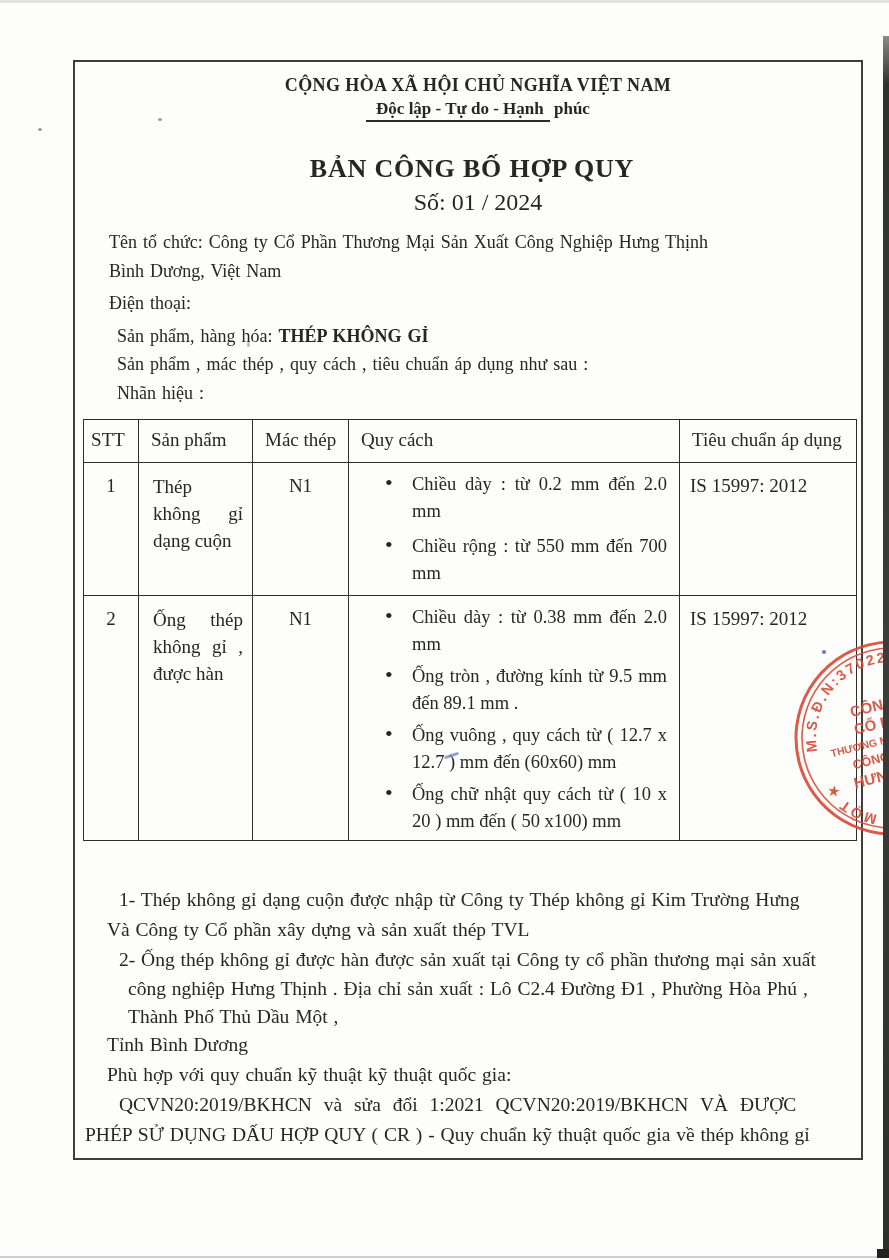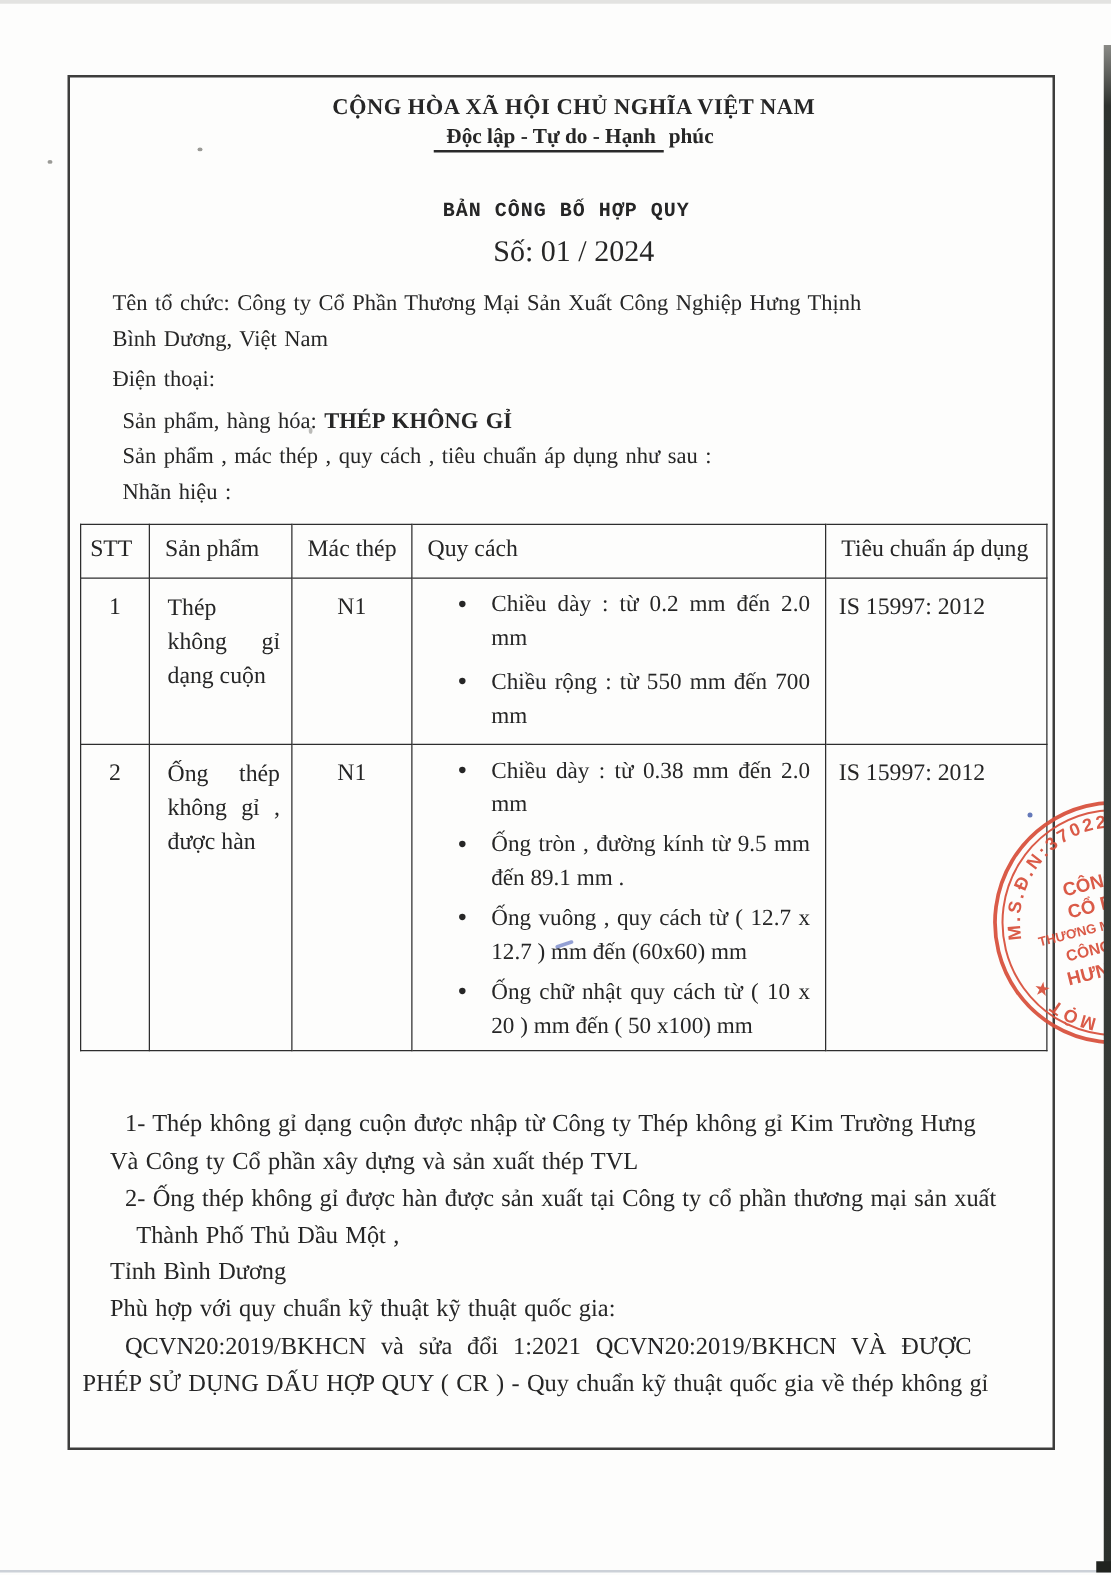--- a/index.html
+++ b/index.html
@@ -11,31 +11,31 @@
   }
   .top-edge{position:absolute;left:0;top:0;width:889px;height:3px;background:#e3e3e1;}
   
   .scan-strip{position:absolute;left:883px;top:36px;width:6px;height:1216px;
     background:linear-gradient(180deg,#8a8a86 0%,#2e322e 4%,#3a3e3a 50%,#2c302c 100%);}
   .scan-bottom-line{position:absolute;left:0;top:1256px;width:889px;height:2px;background:#ccd1d8;}
   .scan-corner{position:absolute;left:877px;top:1249px;width:12px;height:9px;background:#20231f;}
   .speck{position:absolute;background:#9a9a96;border-radius:50%;}
 
   .frame{
-    position:absolute; left:54px; top:60px; width:790px; height:1100px;
+    position:absolute; left:73px; top:60px; width:790px; height:1100px;
     border:2px solid #3d3d3c; box-sizing:border-box;
   }
 
   .nat-header{margin-top:13px;text-align:center;padding-left:20px;}
   .nh1{font-size:18px;font-weight:bold;letter-spacing:.4px;line-height:21px;}
   .nh2{font-size:17px;font-weight:bold;line-height:20px;margin-top:3px;}
   .nh2 .ul{border-bottom:2px solid #2a2a2a;padding:0 6px 2px 10px;}
 
   .doc-title{margin-top:38px;text-align:center;padding-left:8px;
-    font-size:16px;font-weight:bold;letter-spacing:.8px;line-height:24px;font-family:Liberation Mono, monospace;}
+    font-size:26px;font-weight:bold;letter-spacing:.8px;line-height:24px;}
   .doc-no{margin-top:10px;text-align:center;padding-left:20px;font-size:24px;line-height:22px;}
 
   .org{margin:15px 0 0 34px;font-size:18px;}
   .org .ln{line-height:28.5px;white-space:nowrap;word-spacing:1.5px;}
   .org .gap{margin-top:4px;}
   .org .ind{padding-left:8px;}
   .org b{font-weight:bold;}
 
   table.spec-table{
     margin:12px 0 0 8px; width:773px; table-layout:fixed;
@@ -140,20 +140,21 @@
           </td>
           <td class="cell-std">IS 15997: 2012</td>
         </tr>
       </tbody>
     </table>
 
     <div class="notes">
       <div class="ln p34">1-  Thép không gỉ dạng cuộn được nhập từ Công ty Thép không gỉ Kim Trường Hưng</div>
       <div class="ln p22">Và Công ty Cổ phần xây dựng và sản xuất thép TVL</div>
       <div class="ln p34">2-  Ống thép không gỉ được hàn được sản xuất tại Công ty cổ phần thương mại sản xuất</div>
+      <div class="ln tight p43">công nghiệp Hưng Thịnh . Địa chỉ sản xuất : Lô C2.4 Đường Đ1 , Phường Hòa Phú ,</div>
       <div class="ln tight p43">Thành Phố Thủ Dầu Một ,</div>
       <div class="ln p22">Tỉnh Bình Dương</div>
       <div class="ln p22">Phù hợp với quy chuẩn kỹ thuật kỹ thuật quốc gia:</div>
       <div class="ln p34 wide">QCVN20:2019/BKHCN và sửa đổi 1:2021 QCVN20:2019/BKHCN VÀ ĐƯỢC</div>
       <div class="ln p0">PHÉP SỬ DỤNG DẤU HỢP QUY ( CR ) -  Quy chuẩn kỹ thuật quốc gia về thép không gỉ</div>
     </div>
   </div>
 
   <svg class="stamp" width="244" height="244" viewBox="0 0 244 244">
     <defs>

